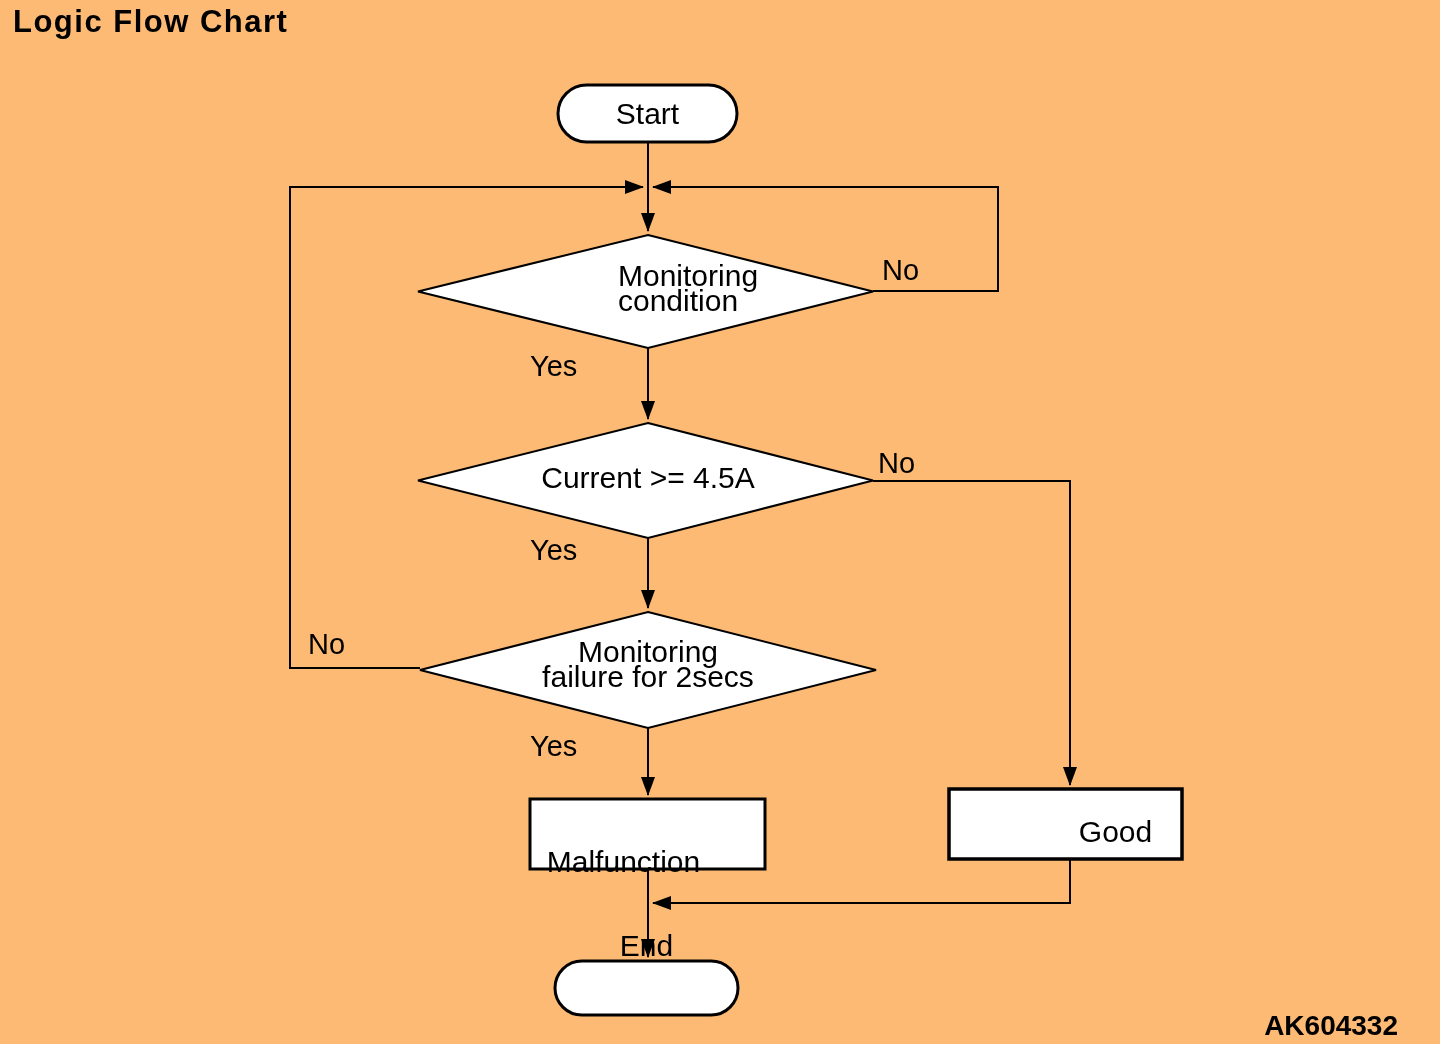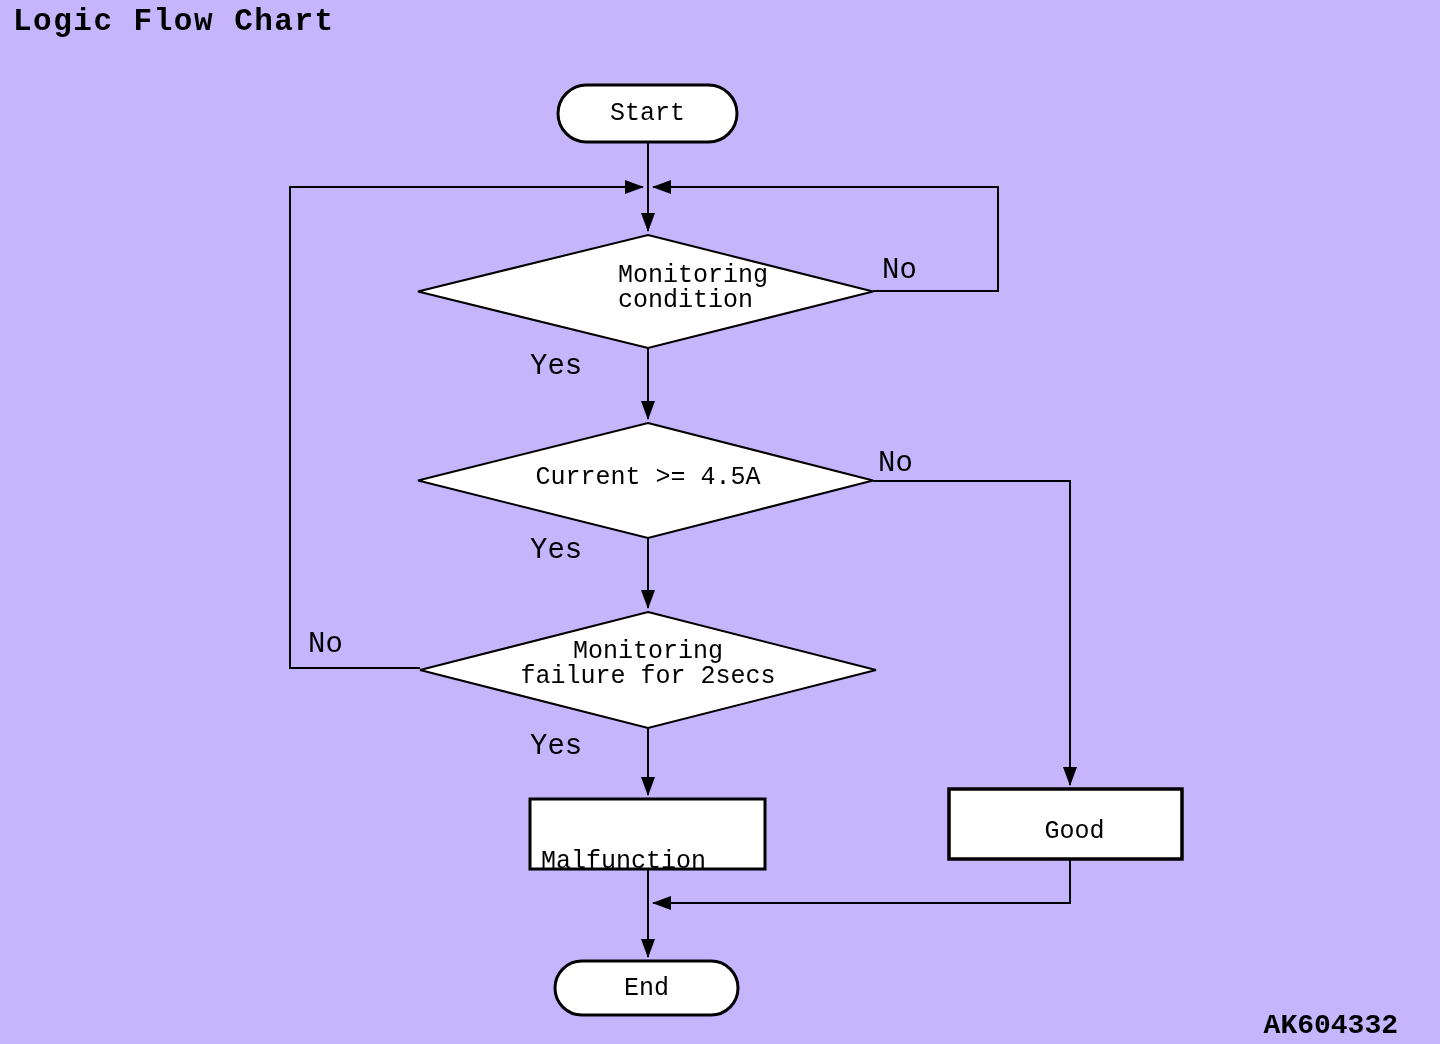--- a/index.html
+++ b/index.html
@@ -5,22 +5,22 @@
 <style>
   html, body {
     margin: 0;
     padding: 0;
     background: #ffffff;
   }
   #canvas {
     position: relative;
     width: 1440px;
     height: 1044px;
-    background: #c4b5fd;
-    font-family: Liberation Mono, monospace;
+    background: #fdba74;
+    font-family: Liberation Sans, sans-serif;
     color: #000000;
     overflow: hidden;
   }
   #diagram-svg {
     position: absolute;
     left: 0;
     top: 0;
     width: 1440px;
     height: 1044px;
   }
@@ -36,21 +36,21 @@
   .figure-code {
     position: absolute;
     right: 42px;
     top: 1010px;
     font-size: 28px;
     font-weight: bold;
     white-space: nowrap;
   }
   .node-label {
     position: absolute;
-    font-size: 25px;
+    font-size: 30px;
     line-height: 25px;
     white-space: pre-line;
     display: flex;
     align-items: center;
     justify-content: center;
     text-align: center;
   }
   .node-label.left-align {
     justify-content: flex-start;
     text-align: left;
@@ -63,22 +63,22 @@
   }
   .edge-label.right-anchored {
     text-align: left;
   }
   
   .pos-start        { left: 558px;  top: 85px;  width: 179px; height: 57px; }
   .pos-monitoring   { left: 618px;  top: 263px; width: 220px; height: 50px; }
   .pos-current      { left: 418px;  top: 465px; width: 460px; height: 25px; }
   .pos-continuous   { left: 420px;  top: 639px; width: 456px; height: 50px; }
   .pos-malfunction  { left: 530px;  top: 826px; width: 187px; height: 70px; }
-  .pos-good         { left: 958px;  top: 789px; width: 233px; height: 84px; }
-  .pos-end          { left: 555px;  top: 961px; width: 183px; height: 54px; }
+  .pos-good         { left: 999px;  top: 789px; width: 233px; height: 84px; }
+  .pos-end          { left: 555px;  top: 918px; width: 183px; height: 54px; }
   
   .pos-yes-1 { left: 530px; top: 354px; width: 100px; }
   .pos-yes-2 { left: 530px; top: 538px; width: 100px; }
   .pos-yes-3 { left: 530px; top: 734px; width: 100px; }
   .pos-no-1  { left: 882px; top: 258px; }
   .pos-no-2  { left: 878px; top: 451px; }
   .pos-no-3  { left: 308px; top: 632px; width: 100px; }
 </style>
 </head>
 <body>

